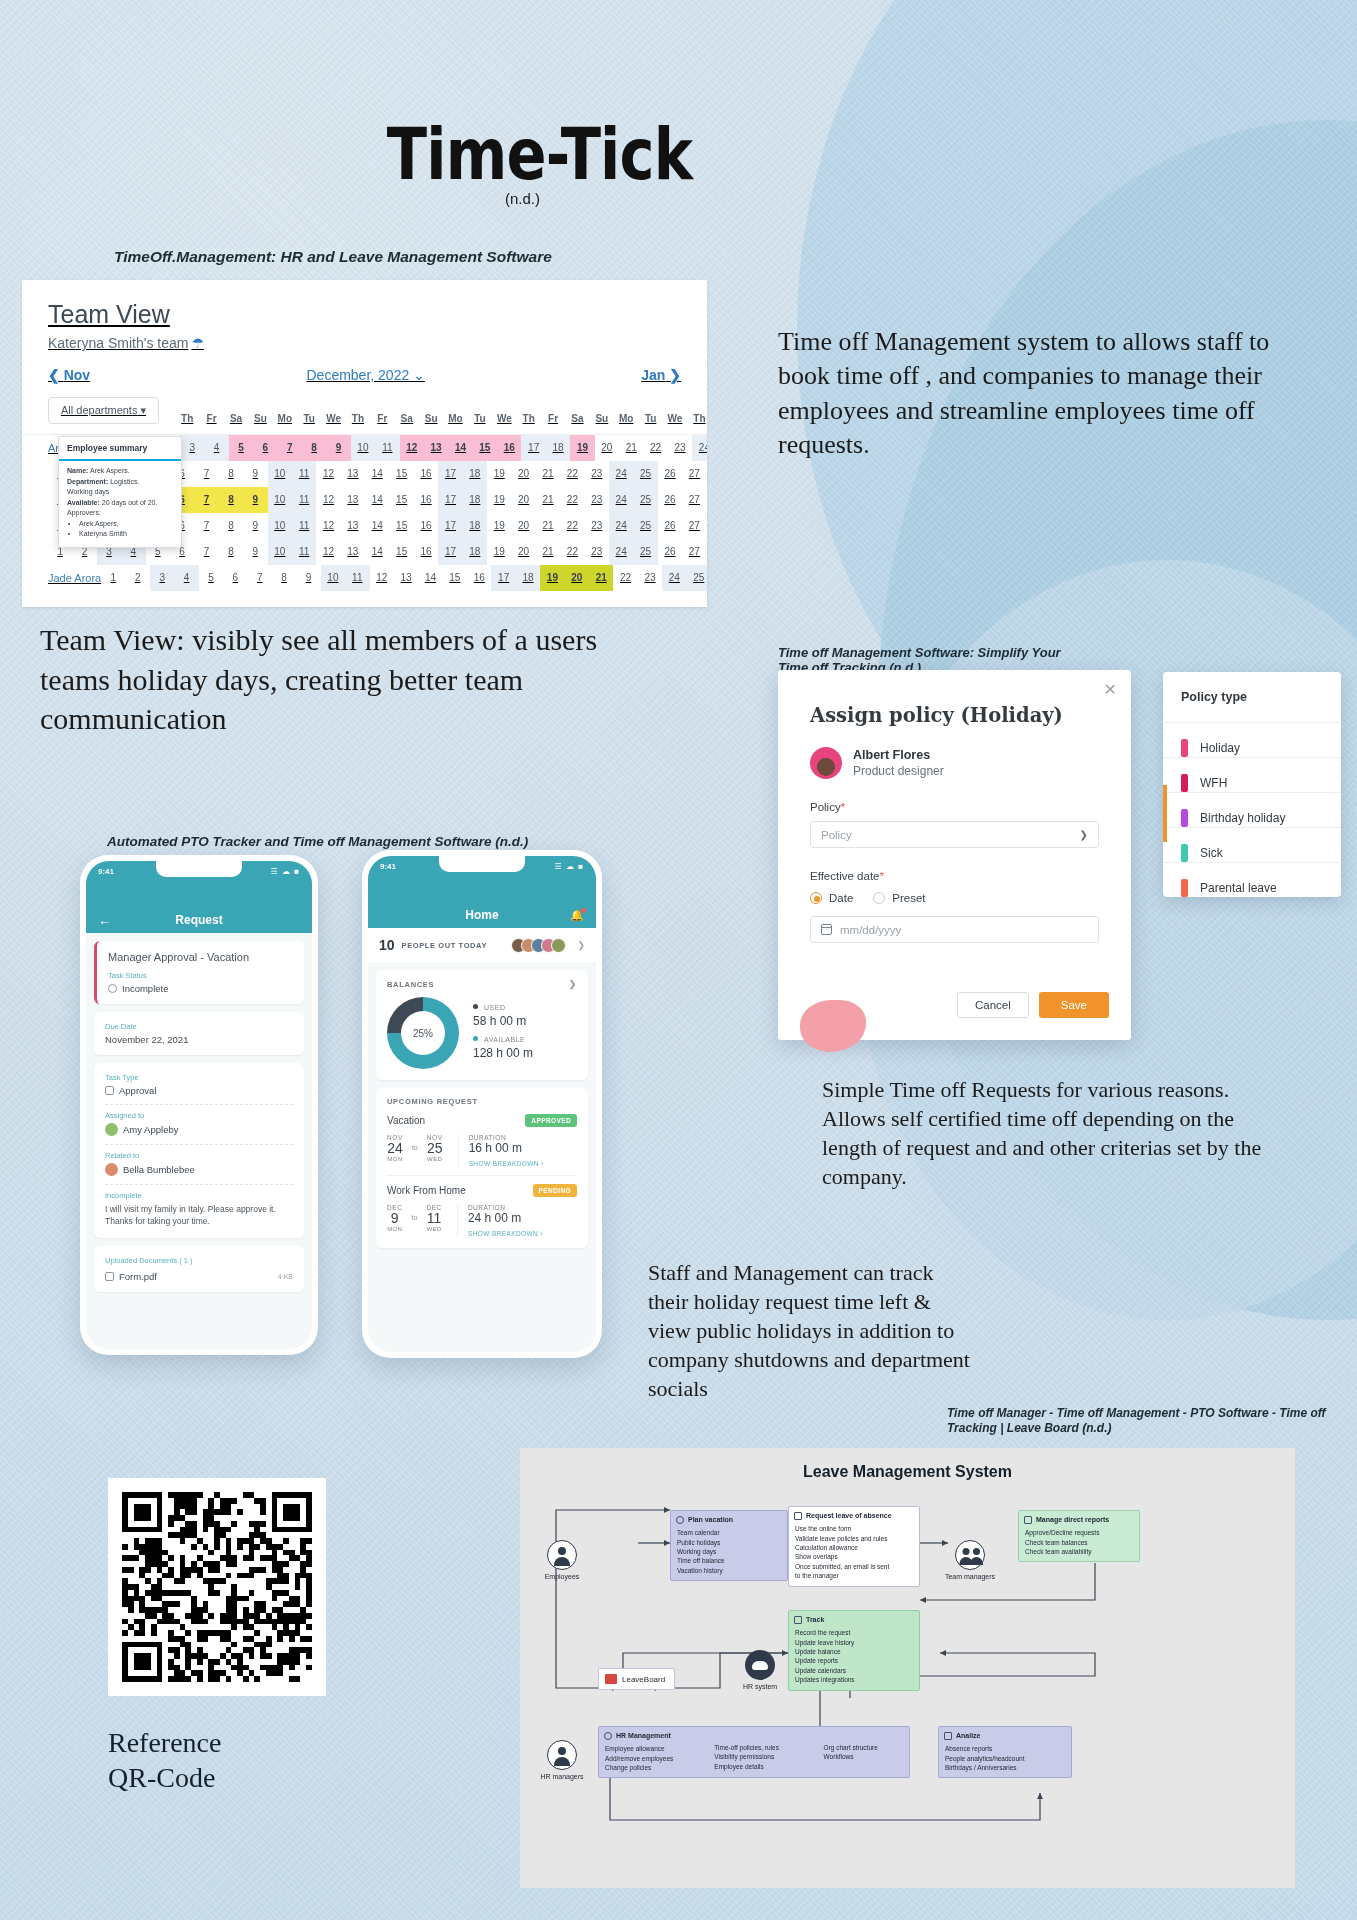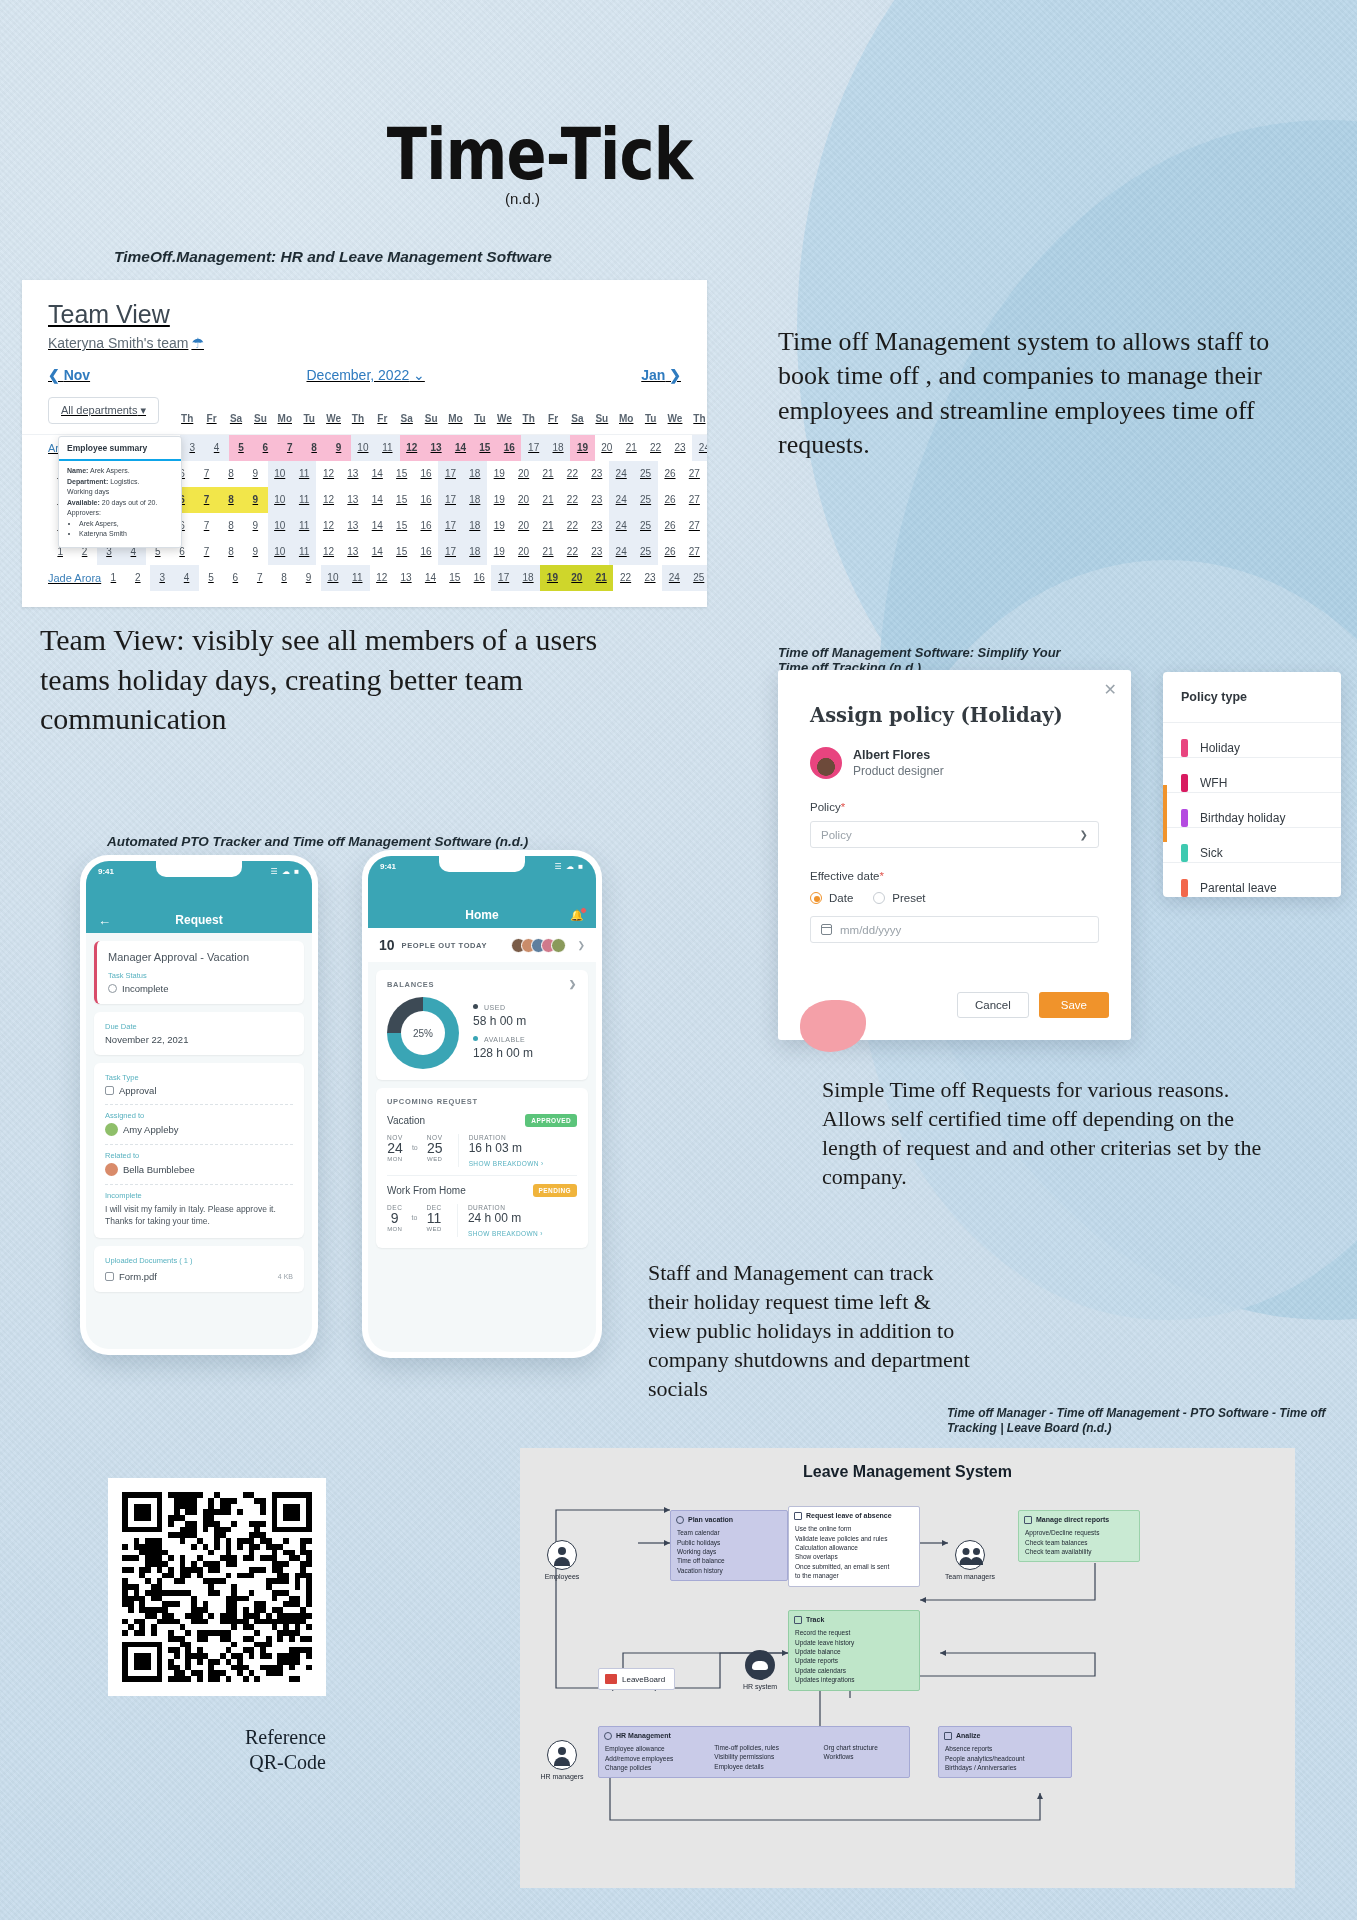--- a/index.html
+++ b/index.html
@@ -381,22 +381,22 @@
   .ur-brk { font-size: 6.5px; letter-spacing: .4px; color: #59b2c0; margin-top: 5px; }
 
   
   .qr-box {
     position: absolute; left: 108px; top: 1478px;
     width: 218px; height: 218px; background: #fff; padding: 14px;
   }
   .qr-grid { width: 100%; height: 100%; }
   .qr-cap {
     position: absolute; left: 108px; top: 1725px; width: 218px;
-    text-align: right; font-family: "Liberation Serif", serif;
-    font-size: 20px; color: #16202a; line-height: 1.25;
+    text-align: left; font-family: "Liberation Serif", serif;
+    font-size: 28px; color: #16202a; line-height: 1.25;
   }
 
   
   .flow {
     position: absolute; left: 520px; top: 1448px;
     width: 775px; height: 440px;
     background: #e6e6e6;
   }
   .flow-title {
     text-align: center; font-size: 16px; font-weight: 700;
@@ -942,21 +942,21 @@
                   <div class="ur-dw">MON</div>
                 </div>
                 <div class="ur-to">to</div>
                 <div class="ur-d">
                   <div class="ur-mo">NOV</div>
                   <div class="ur-dd">25</div>
                   <div class="ur-dw">WED</div>
                 </div>
                 <div class="ur-dur">
                   <div class="ur-durl">DURATION</div>
-                  <div class="ur-durv">16 h 03 m</div>
+                  <div class="ur-durv">16 h 00 m</div>
                   <div class="ur-brk">SHOW BREAKDOWN ›</div>
                 </div>
               </div>
             </div>
             <div class="ur-item">
               <div class="ur-head">
                 <span class="ur-name">Work From Home</span>
                 <span class="ur-pill" style="background: rgb(240, 180, 60);">PENDING</span>
               </div>
               <div class="ur-dates">

